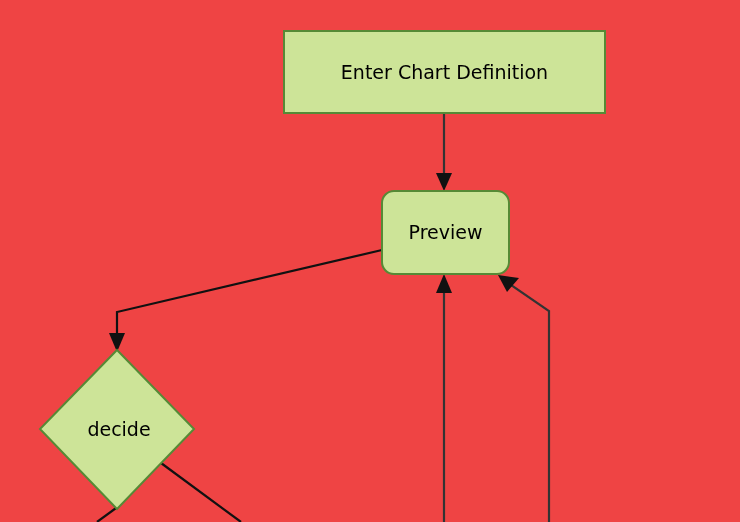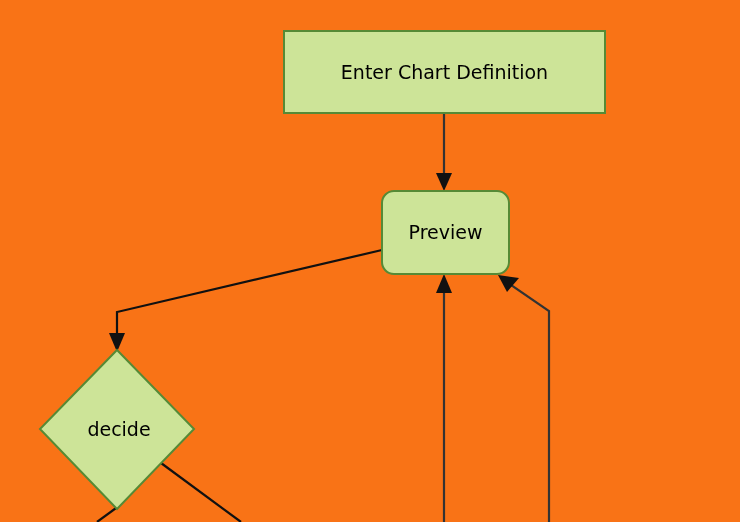--- a/index.html
+++ b/index.html
@@ -11,21 +11,21 @@
   body {
     width: 740px;
     height: 522px;
     overflow: hidden;
     font-family: "DejaVu Sans", "Liberation Sans", sans-serif;
   }
   #diagram-root {
     position: relative;
     width: 740px;
     height: 522px;
-    background: #f97316;
+    background: #ef4444;
   }
   #flow-svg {
     position: absolute;
     top: 0;
     left: 0;
     width: 740px;
     height: 522px;
     display: block;
   }
   .node-shape {

